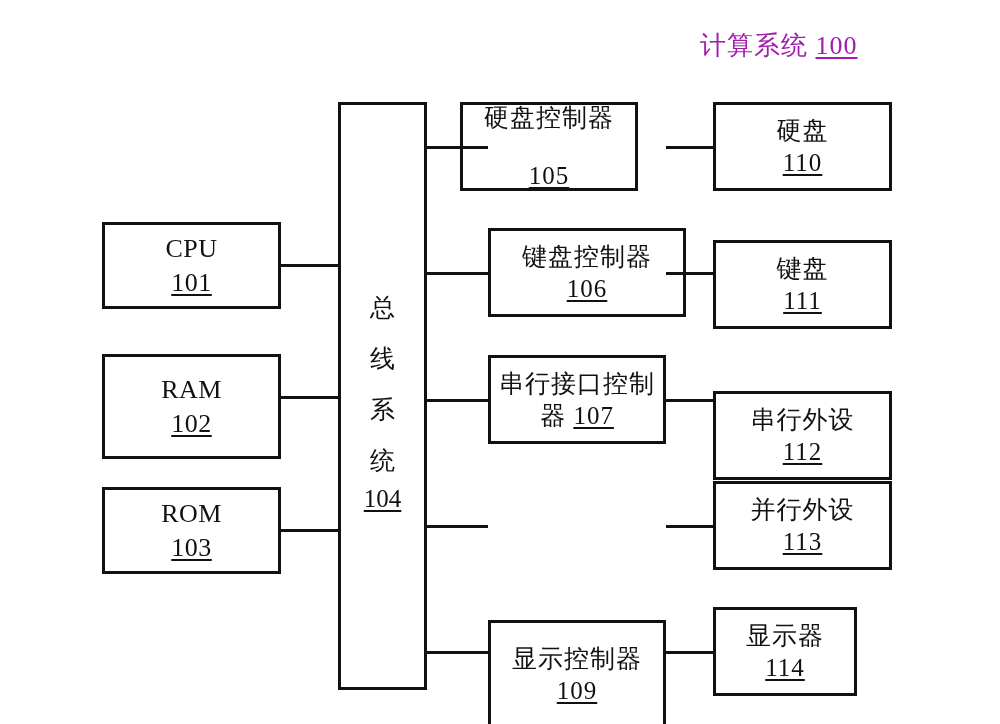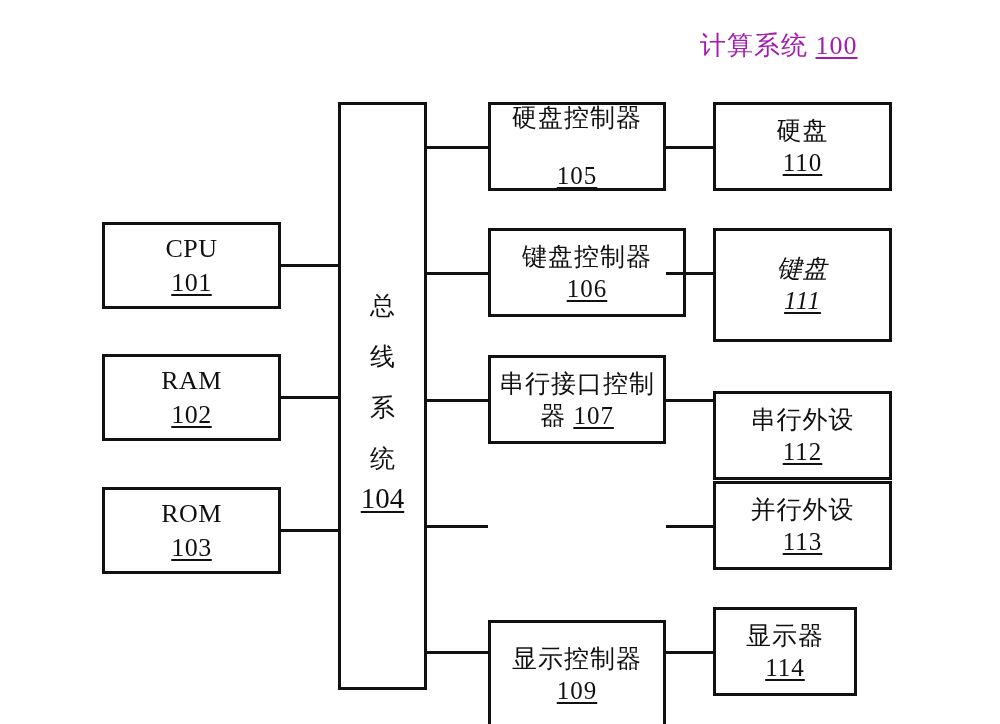--- a/index.html
+++ b/index.html
@@ -76,21 +76,21 @@
     justify-content: center;
     color: #111111;
   }
   .bus-char {
     font-size: 25px;
     line-height: 1;
     margin: 13px 0;
     letter-spacing: 0;
   }
   .bus-ref {
-    font-size: 29px;
+    font-size: 25px;
     line-height: 1;
     margin-top: 0;
     text-decoration: underline;
     text-underline-offset: 3px;
     text-align: right;
   }
   .conn {
     position: absolute;
     background: #111111;
     height: 3px;
@@ -103,39 +103,39 @@
 
   <div class="title">
     <span>计算系统</span><span>&nbsp;</span><span class="ref">100</span>
   </div>
 
   <div class="box latin" style="left:102px; top:222px; width:179px; height:87px;">
     <div class="line1">CPU</div>
     <div class="line2">101</div>
   </div>
 
-  <div class="box latin" style="left:102px; top:354px; width:179px; height:87px;">
+  <div class="box latin" style="left:102px; top:354px; width:179px; height:105px;">
     <div class="line1">RAM</div>
     <div class="line2">102</div>
   </div>
 
   <div class="box latin" style="left:102px; top:487px; width:179px; height:87px;">
     <div class="line1">ROM</div>
     <div class="line2">103</div>
   </div>
 
   <div class="bus-box" style="left:338px; top:102px; width:89px; height:588px;">
     <div class="bus-char">总</div>
     <div class="bus-char">线</div>
     <div class="bus-char">系</div>
     <div class="bus-char">统</div>
     <div class="bus-ref">104</div>
   </div>
 
-  <div class="box" style="left:488px; top:102px; width:178px; height:89px;gap:26px;">
+  <div class="box" style="left:460px; top:102px; width:178px; height:89px;gap:26px;">
     <div class="line1">硬盘控制器</div>
     <div class="line2">105</div>
   </div>
 
   <div class="box" style="left:488px; top:228px; width:198px; height:89px;">
     <div class="line1">键盘控制器</div>
     <div class="line2">106</div>
   </div>
 
   <div class="box wrap" style="left:488px; top:355px; width:178px; height:89px;">
@@ -147,21 +147,21 @@
   <div class="box" style="left:488px; top:620px; width:178px; height:109px;">
     <div class="line1">显示控制器</div>
     <div class="line2">109</div>
   </div>
 
   <div class="box" style="left:713px; top:102px; width:179px; height:89px;">
     <div class="line1">硬盘</div>
     <div class="line2">110</div>
   </div>
 
-  <div class="box" style="left:713px; top:228px; width:179px; height:114px;font-style:italic;">
+  <div class="box" style="left:713px; top:240px; width:179px; height:89px;">
     <div class="line1">键盘</div>
     <div class="line2">111</div>
   </div>
 
   <div class="box" style="left:713px; top:355px; width:179px; height:89px;margin-top:36px;">
     <div class="line1">串行外设</div>
     <div class="line2">112</div>
   </div>
 
   <div class="box" style="left:713px; top:481px; width:179px; height:89px;">

